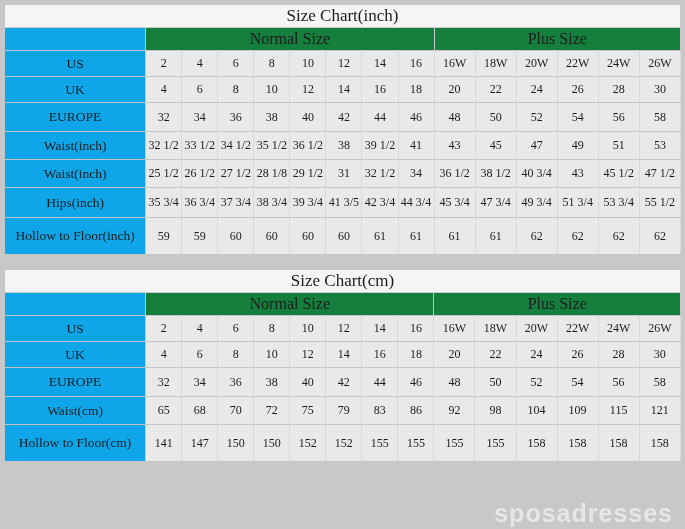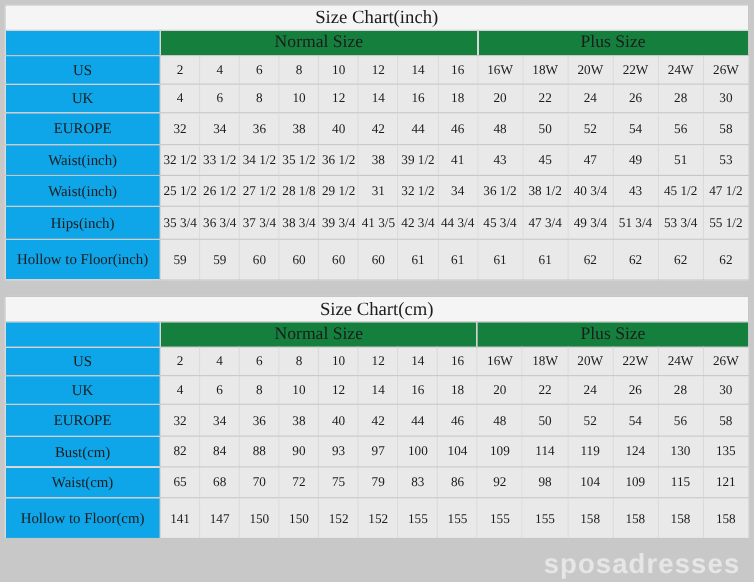--- a/index.html
+++ b/index.html
@@ -297,37 +297,20 @@
             <td class="value-cell">42</td>
             <td class="value-cell">44</td>
             <td class="value-cell">46</td>
             <td class="value-cell">48</td>
             <td class="value-cell">50</td>
             <td class="value-cell">52</td>
             <td class="value-cell">54</td>
             <td class="value-cell">56</td>
             <td class="value-cell">58</td>
           </tr>
-          <tr class="data-row row-3">
-            <td class="label-cell">Bust(cm)</td>
-            <td class="value-cell">82</td>
-            <td class="value-cell">84</td>
-            <td class="value-cell">88</td>
-            <td class="value-cell">90</td>
-            <td class="value-cell">93</td>
-            <td class="value-cell">97</td>
-            <td class="value-cell">100</td>
-            <td class="value-cell">104</td>
-            <td class="value-cell">109</td>
-            <td class="value-cell">114</td>
-            <td class="value-cell">119</td>
-            <td class="value-cell">124</td>
-            <td class="value-cell">130</td>
-            <td class="value-cell">135</td>
-          </tr>
           <tr class="data-row row-4">
             <td class="label-cell">Waist(cm)</td>
             <td class="value-cell">65</td>
             <td class="value-cell">68</td>
             <td class="value-cell">70</td>
             <td class="value-cell">72</td>
             <td class="value-cell">75</td>
             <td class="value-cell">79</td>
             <td class="value-cell">83</td>
             <td class="value-cell">86</td>

